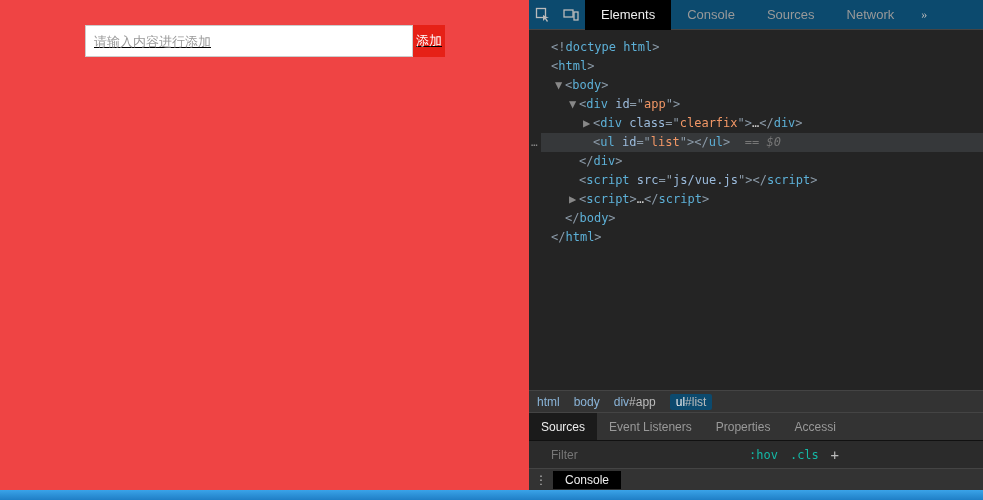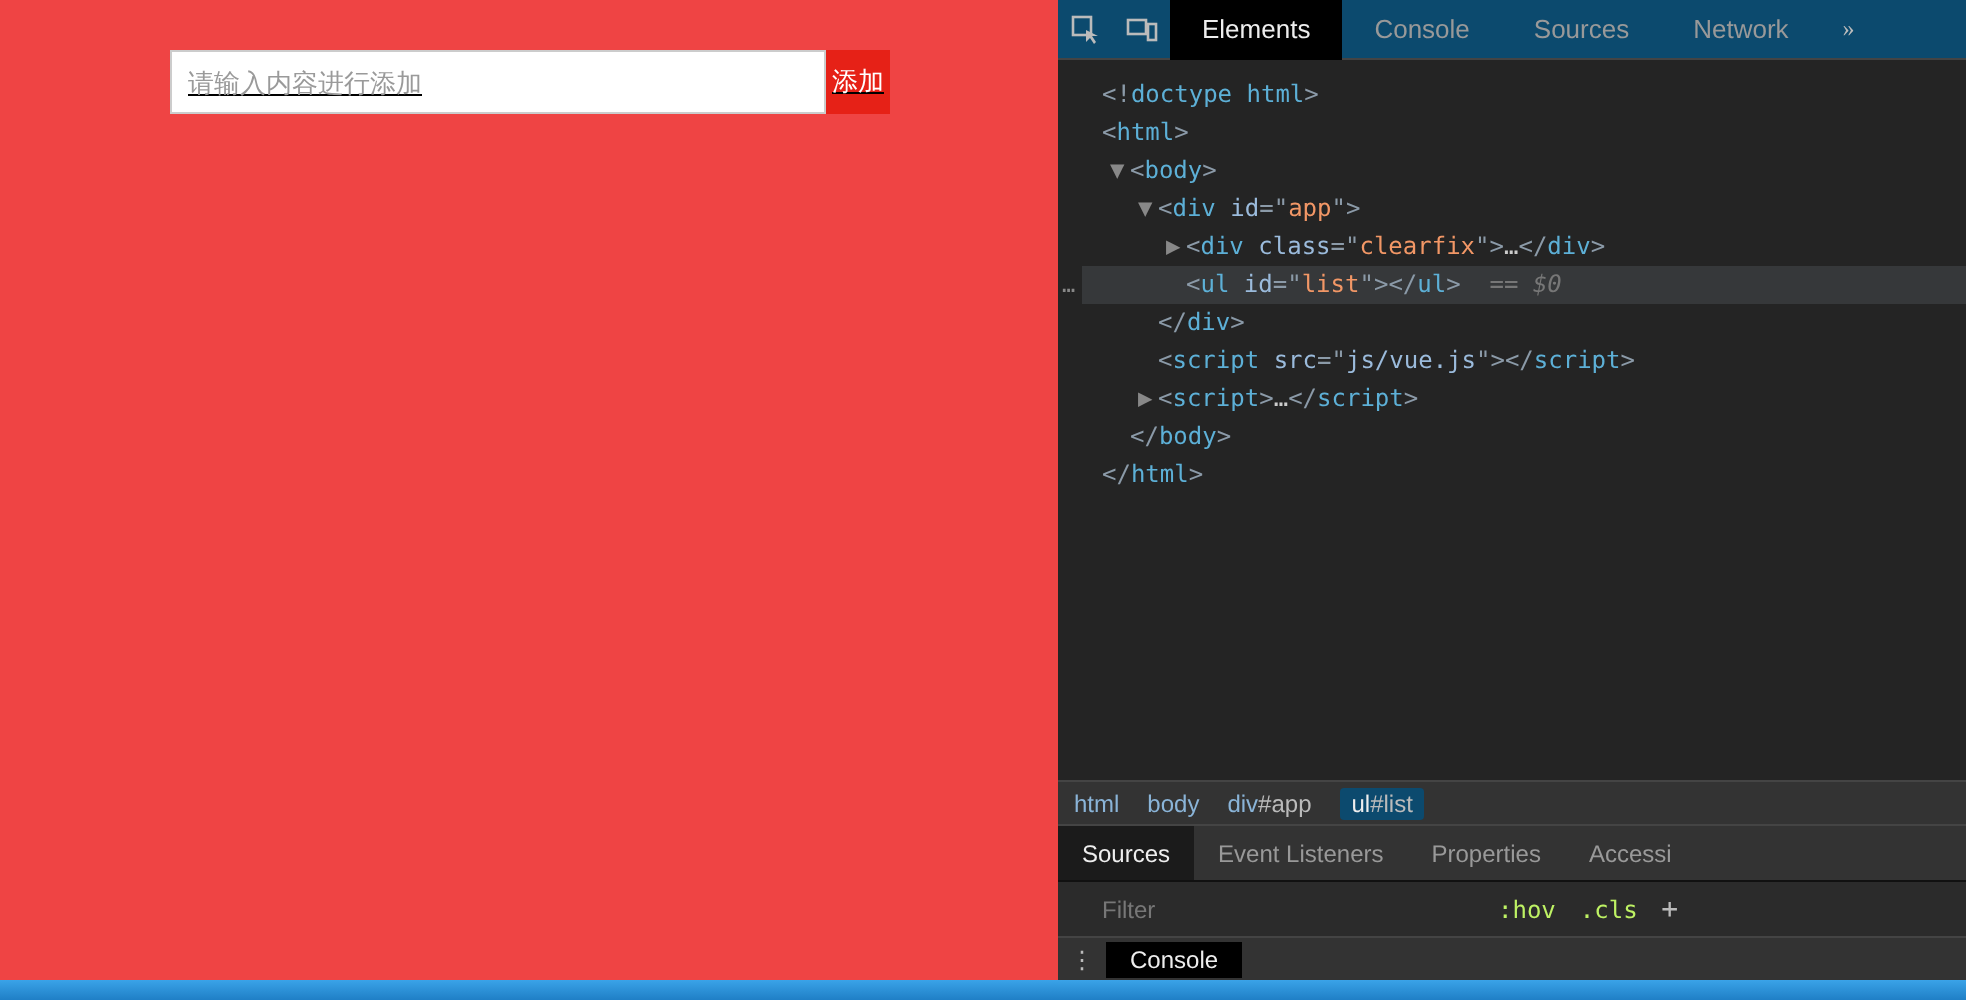--- a/index.html
+++ b/index.html
@@ -38,21 +38,21 @@
   .crumb .idc { color: #bbb; }
   .crumb.sel { background: #0c4a6e; color: #eee; padding: 1px 6px; border-radius: 2px; }
 
   .dt-styles-tabs { height: 28px; background: #333; display: flex; align-items: center; border-top: 1px solid #444; font-family: "Segoe UI", Arial, sans-serif; font-size: 12px; }
   .st-tab { padding: 0 12px; height: 28px; display: flex; align-items: center; color: #999; cursor: pointer; }
   .st-tab.active { background: #1b1b1b; color: #eee; }
 
   .dt-filter-row { height: 28px; background: #2b2b2b; display: flex; align-items: center; border-top: 1px solid #111; }
   .filter-input { flex: 0 0 200px; height: 28px; background: transparent; border: none; color: #ccc; padding: 0 8px; font-size: 12px; margin-left: 14px; }
   .filter-input::placeholder { color: #777; }
-  .filter-btn { padding: 0 6px; color: #bef264; font-size: 12px; cursor: pointer; }
+  .filter-btn { padding: 0 6px; color: #14b8a6; font-size: 12px; cursor: pointer; }
   .plus { width: 20px; text-align: center; color: #bbb; font-size: 14px; cursor: pointer; }
   .spacer { flex: 1; }
 
   .dt-drawer { height: 22px; background: #333; border-top: 1px solid #444; display: flex; align-items: center; }
   .drawer-dots { width: 24px; text-align: center; color: #bbb; cursor: pointer; }
   .drawer-tab { background: #000; color: #eee; padding: 2px 12px; font-family: "Segoe UI", Arial, sans-serif; font-size: 12px; cursor: pointer; }
 
   .taskbar { position: absolute; left: 0; right: 0; bottom: 0; height: 10px; background: linear-gradient(#3aa3e8, #1f7fc6); }
 </style>
 </head>

